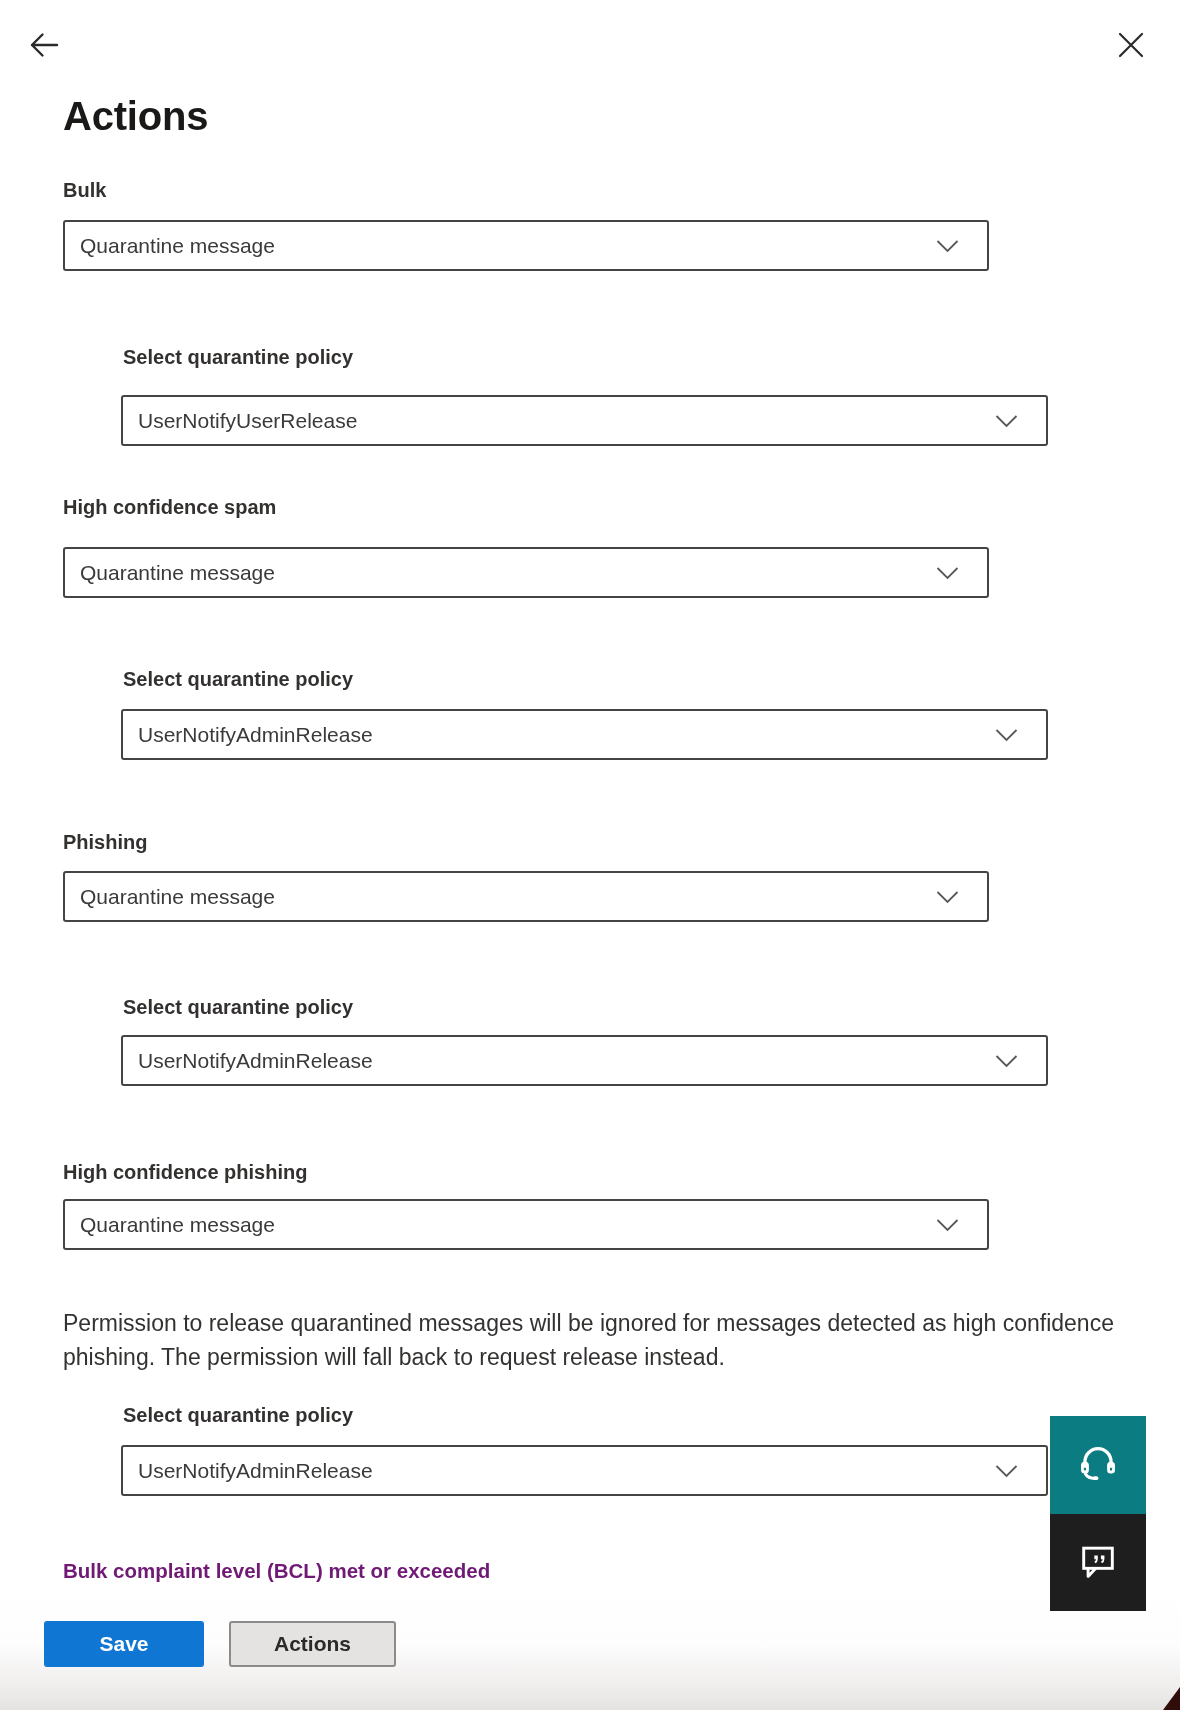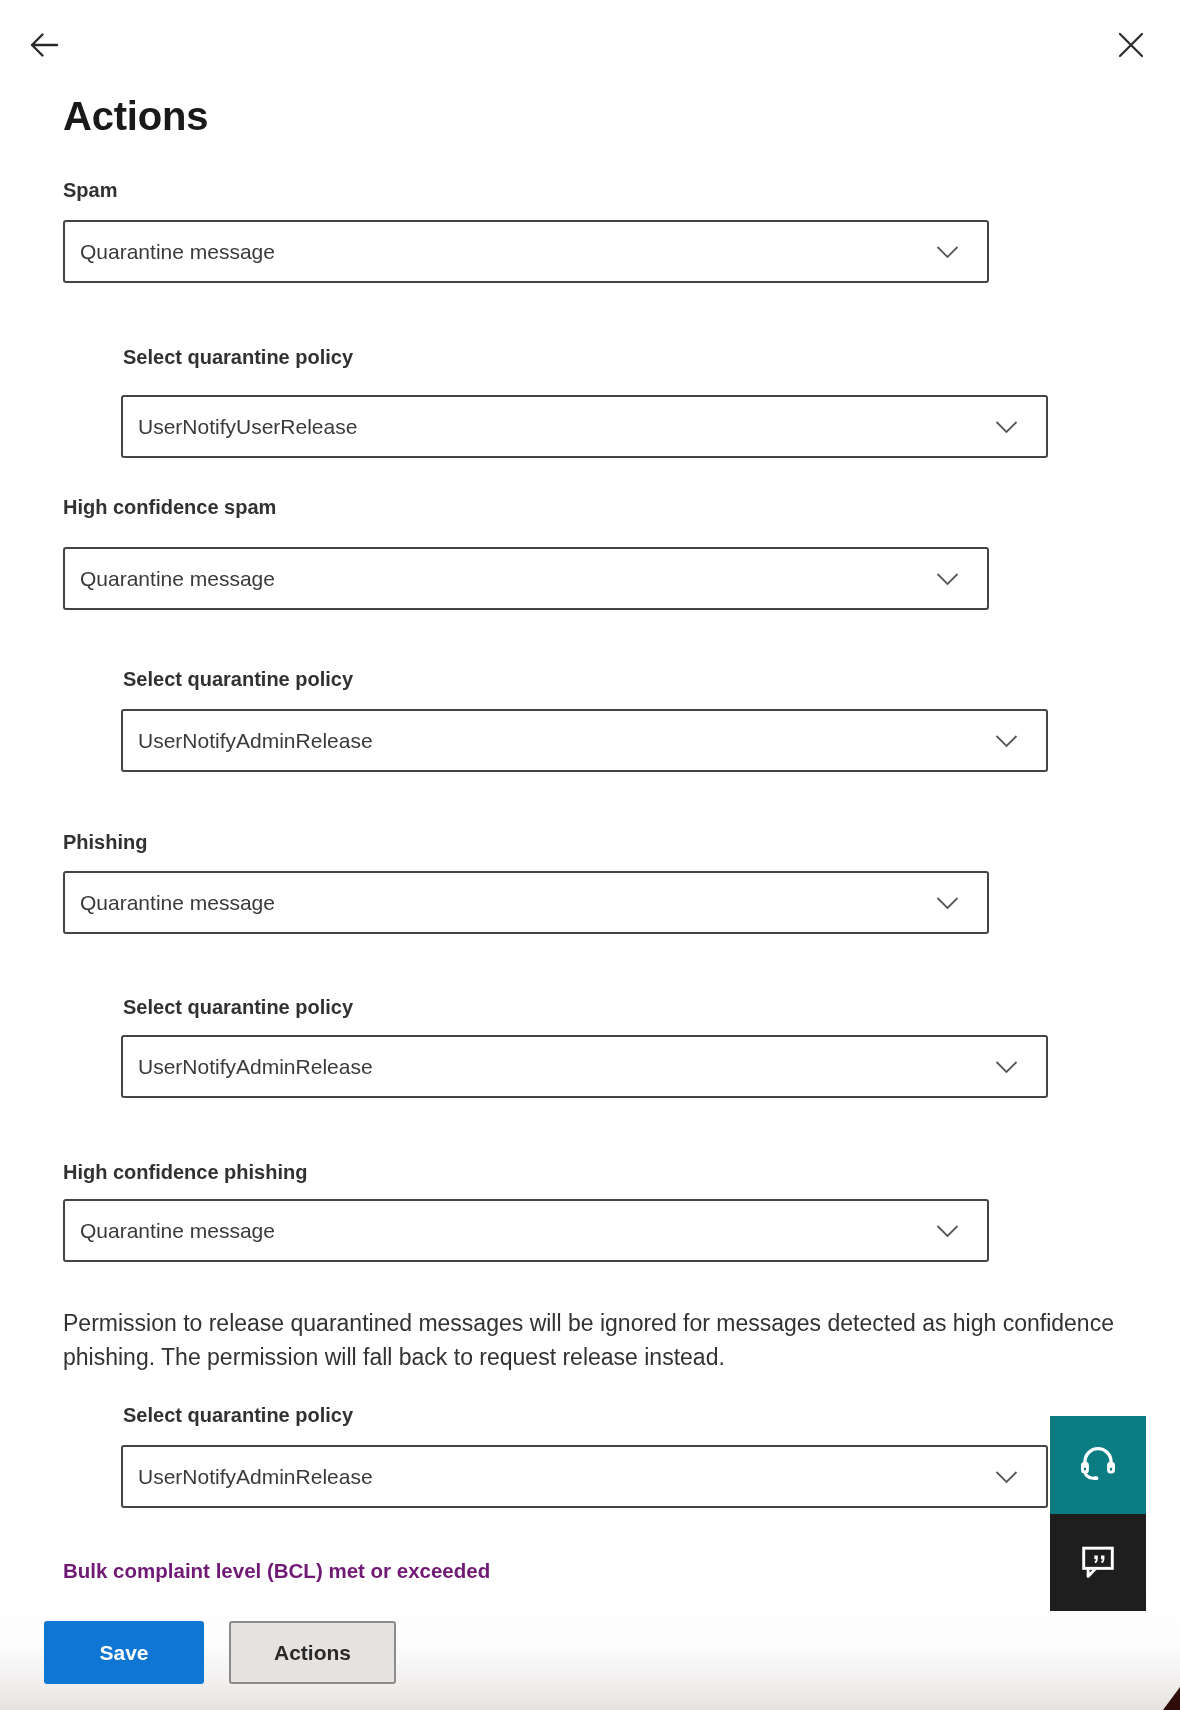--- a/index.html
+++ b/index.html
@@ -22,21 +22,21 @@
     position: absolute; left: 63px; top: 94px;
     font-size: 40px; font-weight: bold; color: #1a1918;
     letter-spacing: -0.2px;
   }
   .field-label {
     position: absolute;
     font-size: 20px; font-weight: bold; color: #33312f;
     line-height: 28px;
   }
   .dropdown {
-    position: absolute; height: 63px;
+    position: absolute; height: 51px;
     background: #ffffff;
     border: 2px solid #454442; border-radius: 3px;
     display: flex; align-items: center; justify-content: space-between;
     padding: 0 28px 0 15px;
     font-size: 21px; color: #3b3a39;
     cursor: pointer;
   }
   .dropdown .value { white-space: nowrap; overflow: hidden; }
   .chevron { flex: 0 0 auto; margin-left: 12px; }
   .note {
@@ -48,21 +48,21 @@
     font-size: 20.5px; font-weight: bold; color: #701a75;
     line-height: 28px;
     z-index: 1;
   }
   .footer {
     position: absolute; left: 0; top: 1590px; width: 1180px; height: 120px;
     background: linear-gradient(180deg, #ffffff 0%, #fdfdfd 45%, #efedec 82%, #e5e3e2 100%);
     z-index: 2;
   }
   .btn {
-    position: absolute; top: 31px; height: 63px;
+    position: absolute; top: 31px; height: 46px;
     font-family: "Liberation Sans", "DejaVu Sans", sans-serif;
     font-size: 21px; font-weight: bold;
     border-radius: 3px; cursor: pointer;
     display: flex; align-items: center; justify-content: center;
   }
   .btn-primary {
     left: 44px; width: 160px;
     background: #0f76d3; border: none; color: #ffffff;
   }
   .btn-default {
@@ -99,21 +99,21 @@
 <button class="icon-btn" style="left:1110px; top:26px; width:42px; height:40px;">
   <span>
     <svg width="30" height="30" viewBox="0 0 30 30" fill="none">
       <path d="M4 4 L26 26 M26 4 L4 26" stroke="#2b2a29" stroke-width="2.2" stroke-linecap="round" fill="none"></path>
     </svg>
   </span>
 </button>
 
 <h1 class="page-title">Actions</h1>
 
-<div class="field-label" style="left:63px; top:176px;">Spam</div>
+<div class="field-label" style="left:63px; top:176px;">Bulk</div>
 <div class="dropdown" style="left:63px; top:220px; width:926px;">
   <span class="value">Quarantine message</span>
   <span class="chevron">
     <svg width="23" height="13" viewBox="0 0 23 13" fill="none">
         <path d="M1.5 1 L11.5 11 L21.5 1" stroke="#5a5856" stroke-width="1.8" fill="none"></path>
       </svg>
   </span>
 </div>
 
 <div class="field-label" style="left:123px; top:343px;">Select quarantine policy</div>

